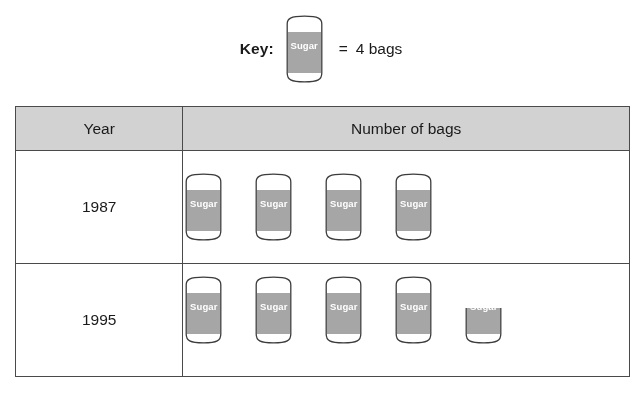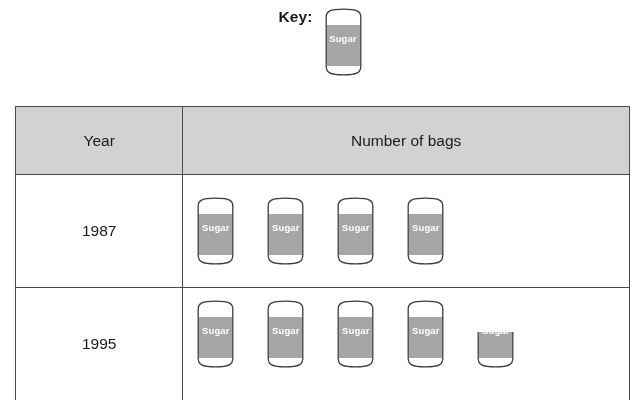--- a/index.html
+++ b/index.html
@@ -17,20 +17,21 @@
   }
 
   
   #key-row {
     position: absolute;
     left: 0;
     top: 8px;
     width: 642px;
     height: 82px;
     display: flex;
+    align-items: center;
     justify-content: center;
   }
   #key-label {
     font-size: 15.5px;
     font-weight: bold;
     letter-spacing: 0.1px;
     margin-right: 10px;
     white-space: nowrap;
   }
   #key-equals {
@@ -88,21 +89,21 @@
     position: absolute;
     left: 15px;
     top: 106px;
     width: 615px;
     border-collapse: collapse;
     table-layout: fixed;
   }
   #pictograph-table th,
   #pictograph-table td {
     border: 1px solid #4a4a4a;
-    padding: 12px;
+    padding: 0;
     margin: 0;
   }
   #pictograph-table th {
     background: #d2d2d2;
     font-weight: normal;
     font-size: 15.5px;
     height: 43px;
     text-align: center;
     vertical-align: middle;
   }
@@ -137,20 +138,23 @@
   <span id="key-label">Key:</span>
 
   <span class="bag">
     <svg class="bag-svg" viewBox="0 0 41 68">
       <path d="M3.2,9 C3.2,3.6 6.4,1.2 20.5,1.2 C34.6,1.2 37.8,3.6 37.8,9
                L37.8,58 C37.8,64.6 34.2,66.8 20.5,66.8 C6.8,66.8 3.2,64.6 3.2,58 Z" fill="#ffffff" stroke="#3c3c3c" stroke-width="1.3"></path>
     </svg>
     <span class="bag-label">Sugar</span>
   </span>
 
+  <span id="key-equals">
+    <span class="eqsign">=</span><span>4 bags</span>
+  </span>
 </div>
 
 <table id="pictograph-table">
   <colgroup>
     <col class="col-year">
     <col class="col-bags">
   </colgroup>
   <thead>
     <tr>
       <th>Year</th>

